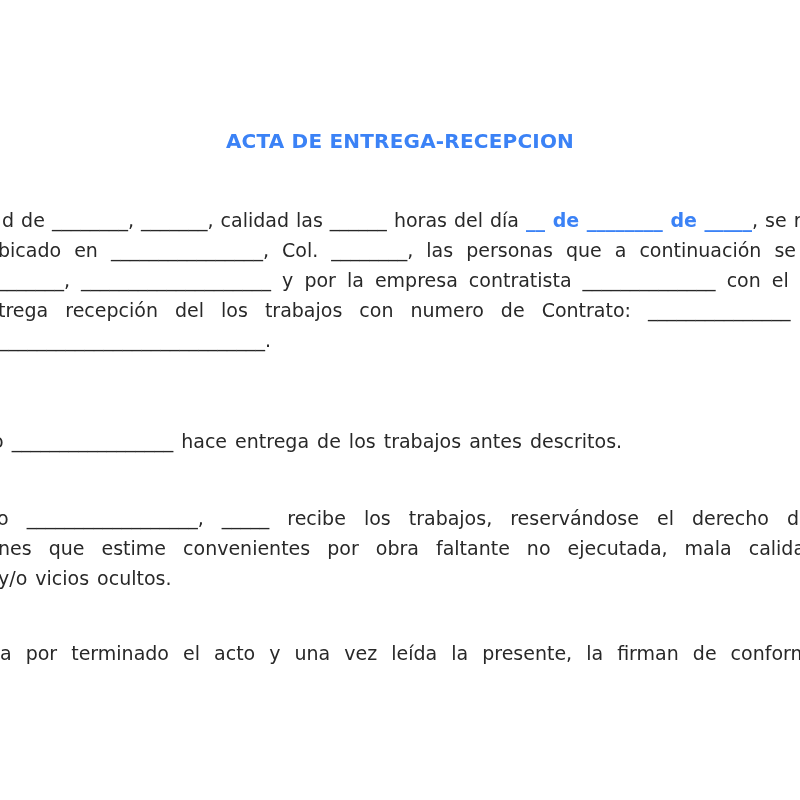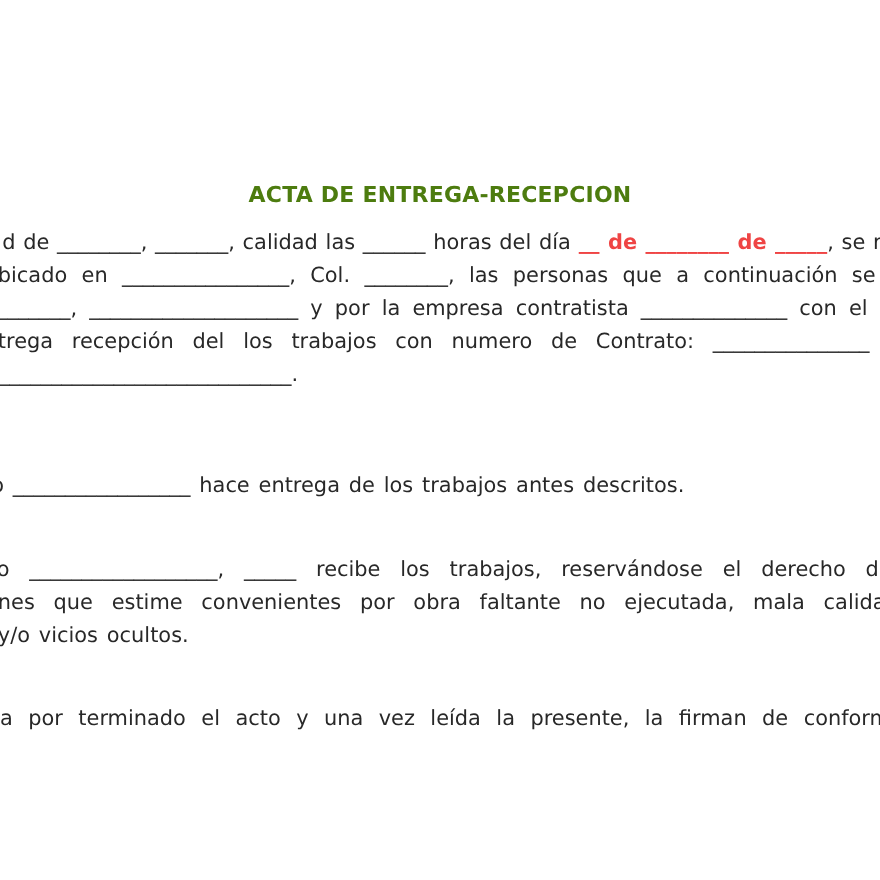--- a/index.html
+++ b/index.html
@@ -18,32 +18,31 @@
   }
   .doc-title {
     position: absolute;
     top: 126px;
     left: 0;
     width: 800px;
     text-align: center;
     font-size: 20px;
     font-weight: 700;
     line-height: 30px;
-    color: #4d7c0f;
+    color: #3b82f6;
     letter-spacing: 0.2px;
-    margin-top: 36px;
   }
   .line {
     position: absolute;
     white-space: pre;
     font-size: 19px;
     line-height: 30px;
     color: #282828;
   }
-  .line .b { font-weight: 700; color: #ef4444; }
+  .line .b { font-weight: 700; color: #3b82f6; }
   
   #l0 { top: 205px; left: 2px;   word-spacing: 1px; }
   #l1 { top: 235px; left: -2px;  word-spacing: 7px; }
   #l2 { top: 265px; left: -12px; word-spacing: 5px; }
   #l3 { top: 295px; left: -2px;  word-spacing: 11px; }
   #l4 { top: 325px; left: -20px; word-spacing: 0; }
   
   #l5 { top: 426px; left: -8px;  word-spacing: 2px; }
   
   #l6 { top: 503px; left: -3px;  word-spacing: 12px; }

